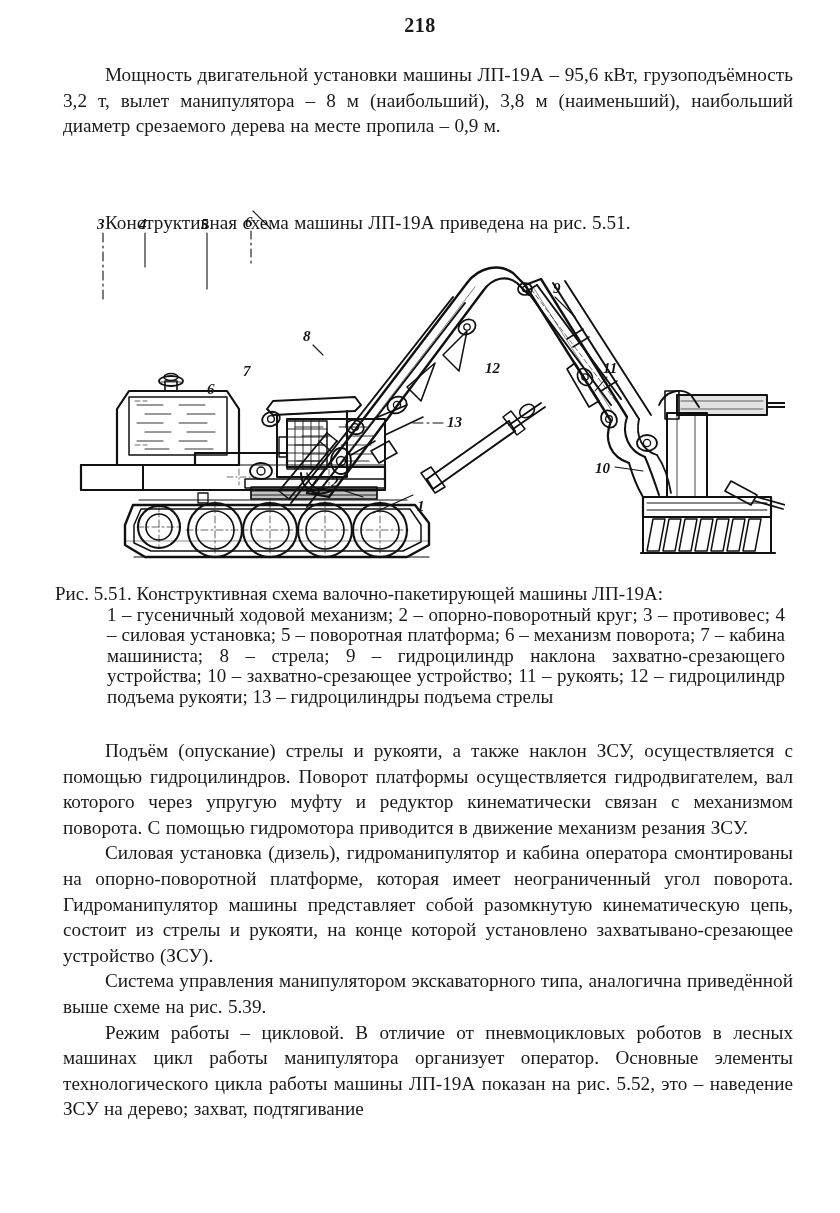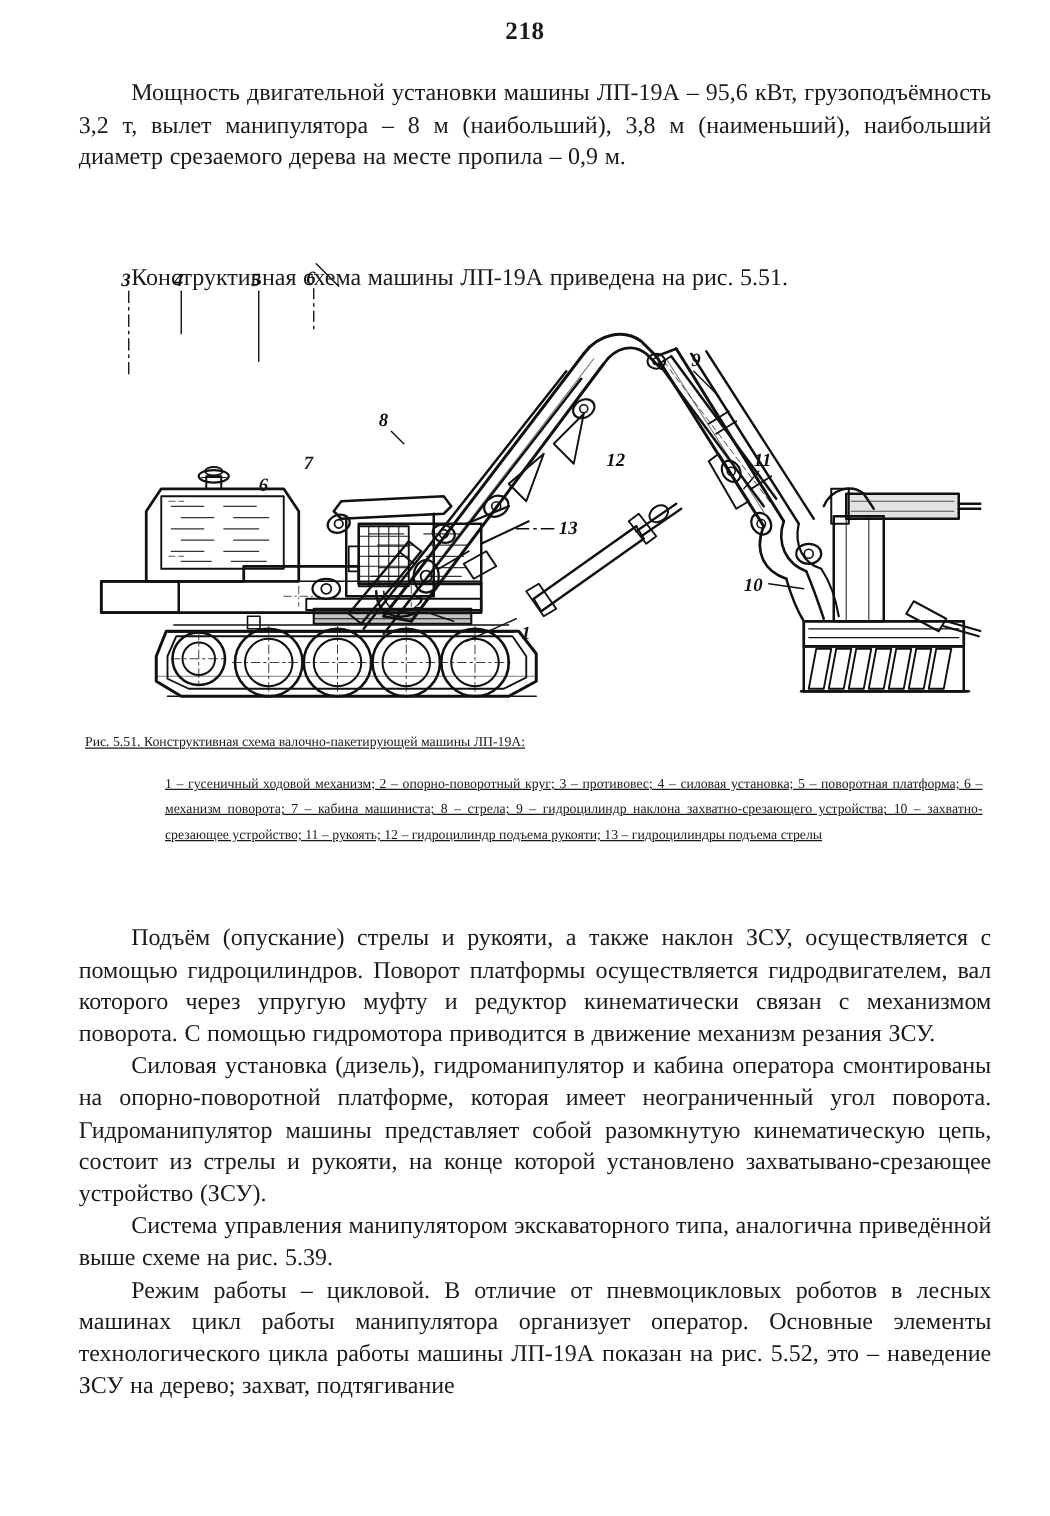--- a/index.html
+++ b/index.html
@@ -31,26 +31,26 @@
   #intro-block{top:62px;}
   #schema-line{top:172px;margin-top:38px;}
   #body-block{top:738px;}
   #body-block .para{margin-bottom:0;}
 
   
   .figure{position:absolute;left:55px;top:205px;width:730px;height:370px;}
   .figure svg{display:block;width:730px;height:370px;}
 
   .fig-caption{
-    position:absolute;left:68px;top:584px;width:730px;
-    font-size:11px;line-height:20.6px;text-decoration:underline;
+    position:absolute;left:55px;top:584px;width:730px;
+    font-size:19px;line-height:20.6px;
   }
   .cap-title{margin:0;}
   .cap-legend{
-    margin:12px;padding-left:52px;text-align:justify;text-justify:inter-word;
+    margin:0;padding-left:52px;text-align:justify;text-justify:inter-word;
   }
 
   
   .lbl{font-family:"Liberation Serif",serif;font-style:italic;font-weight:700;font-size:15px;}
 </style>
 </head>
 <body>
 
 <div class="page">
 

